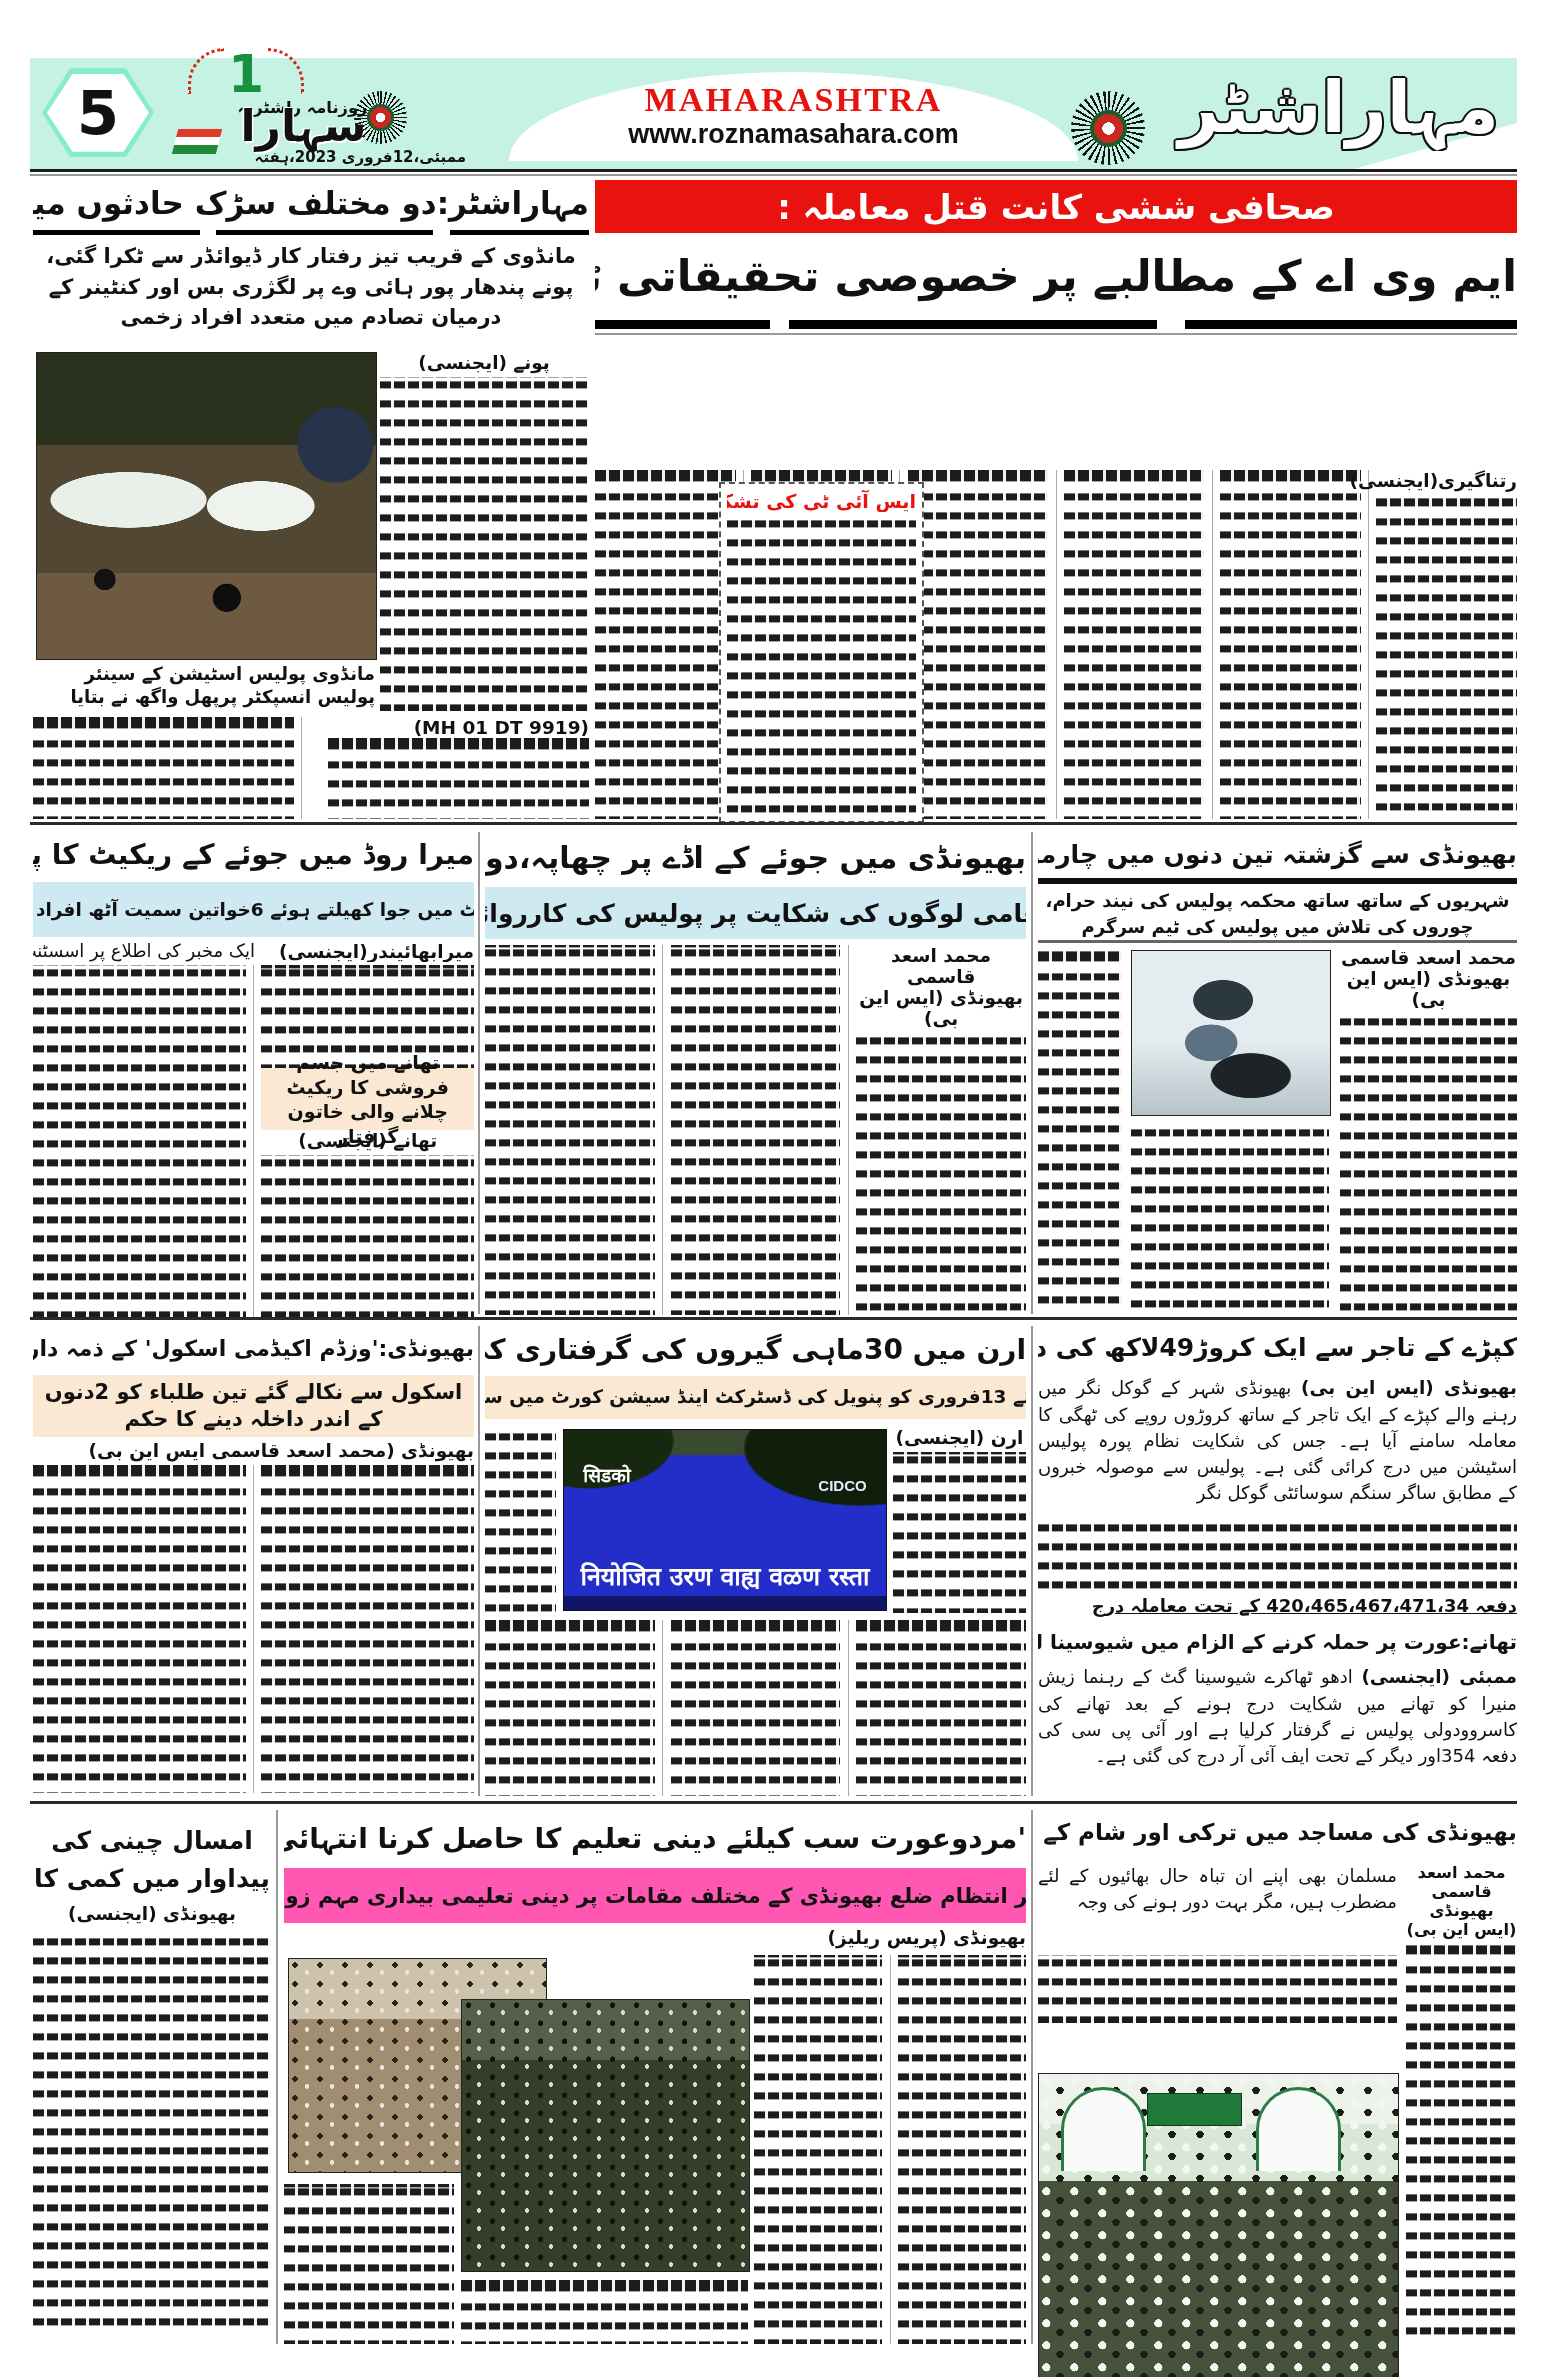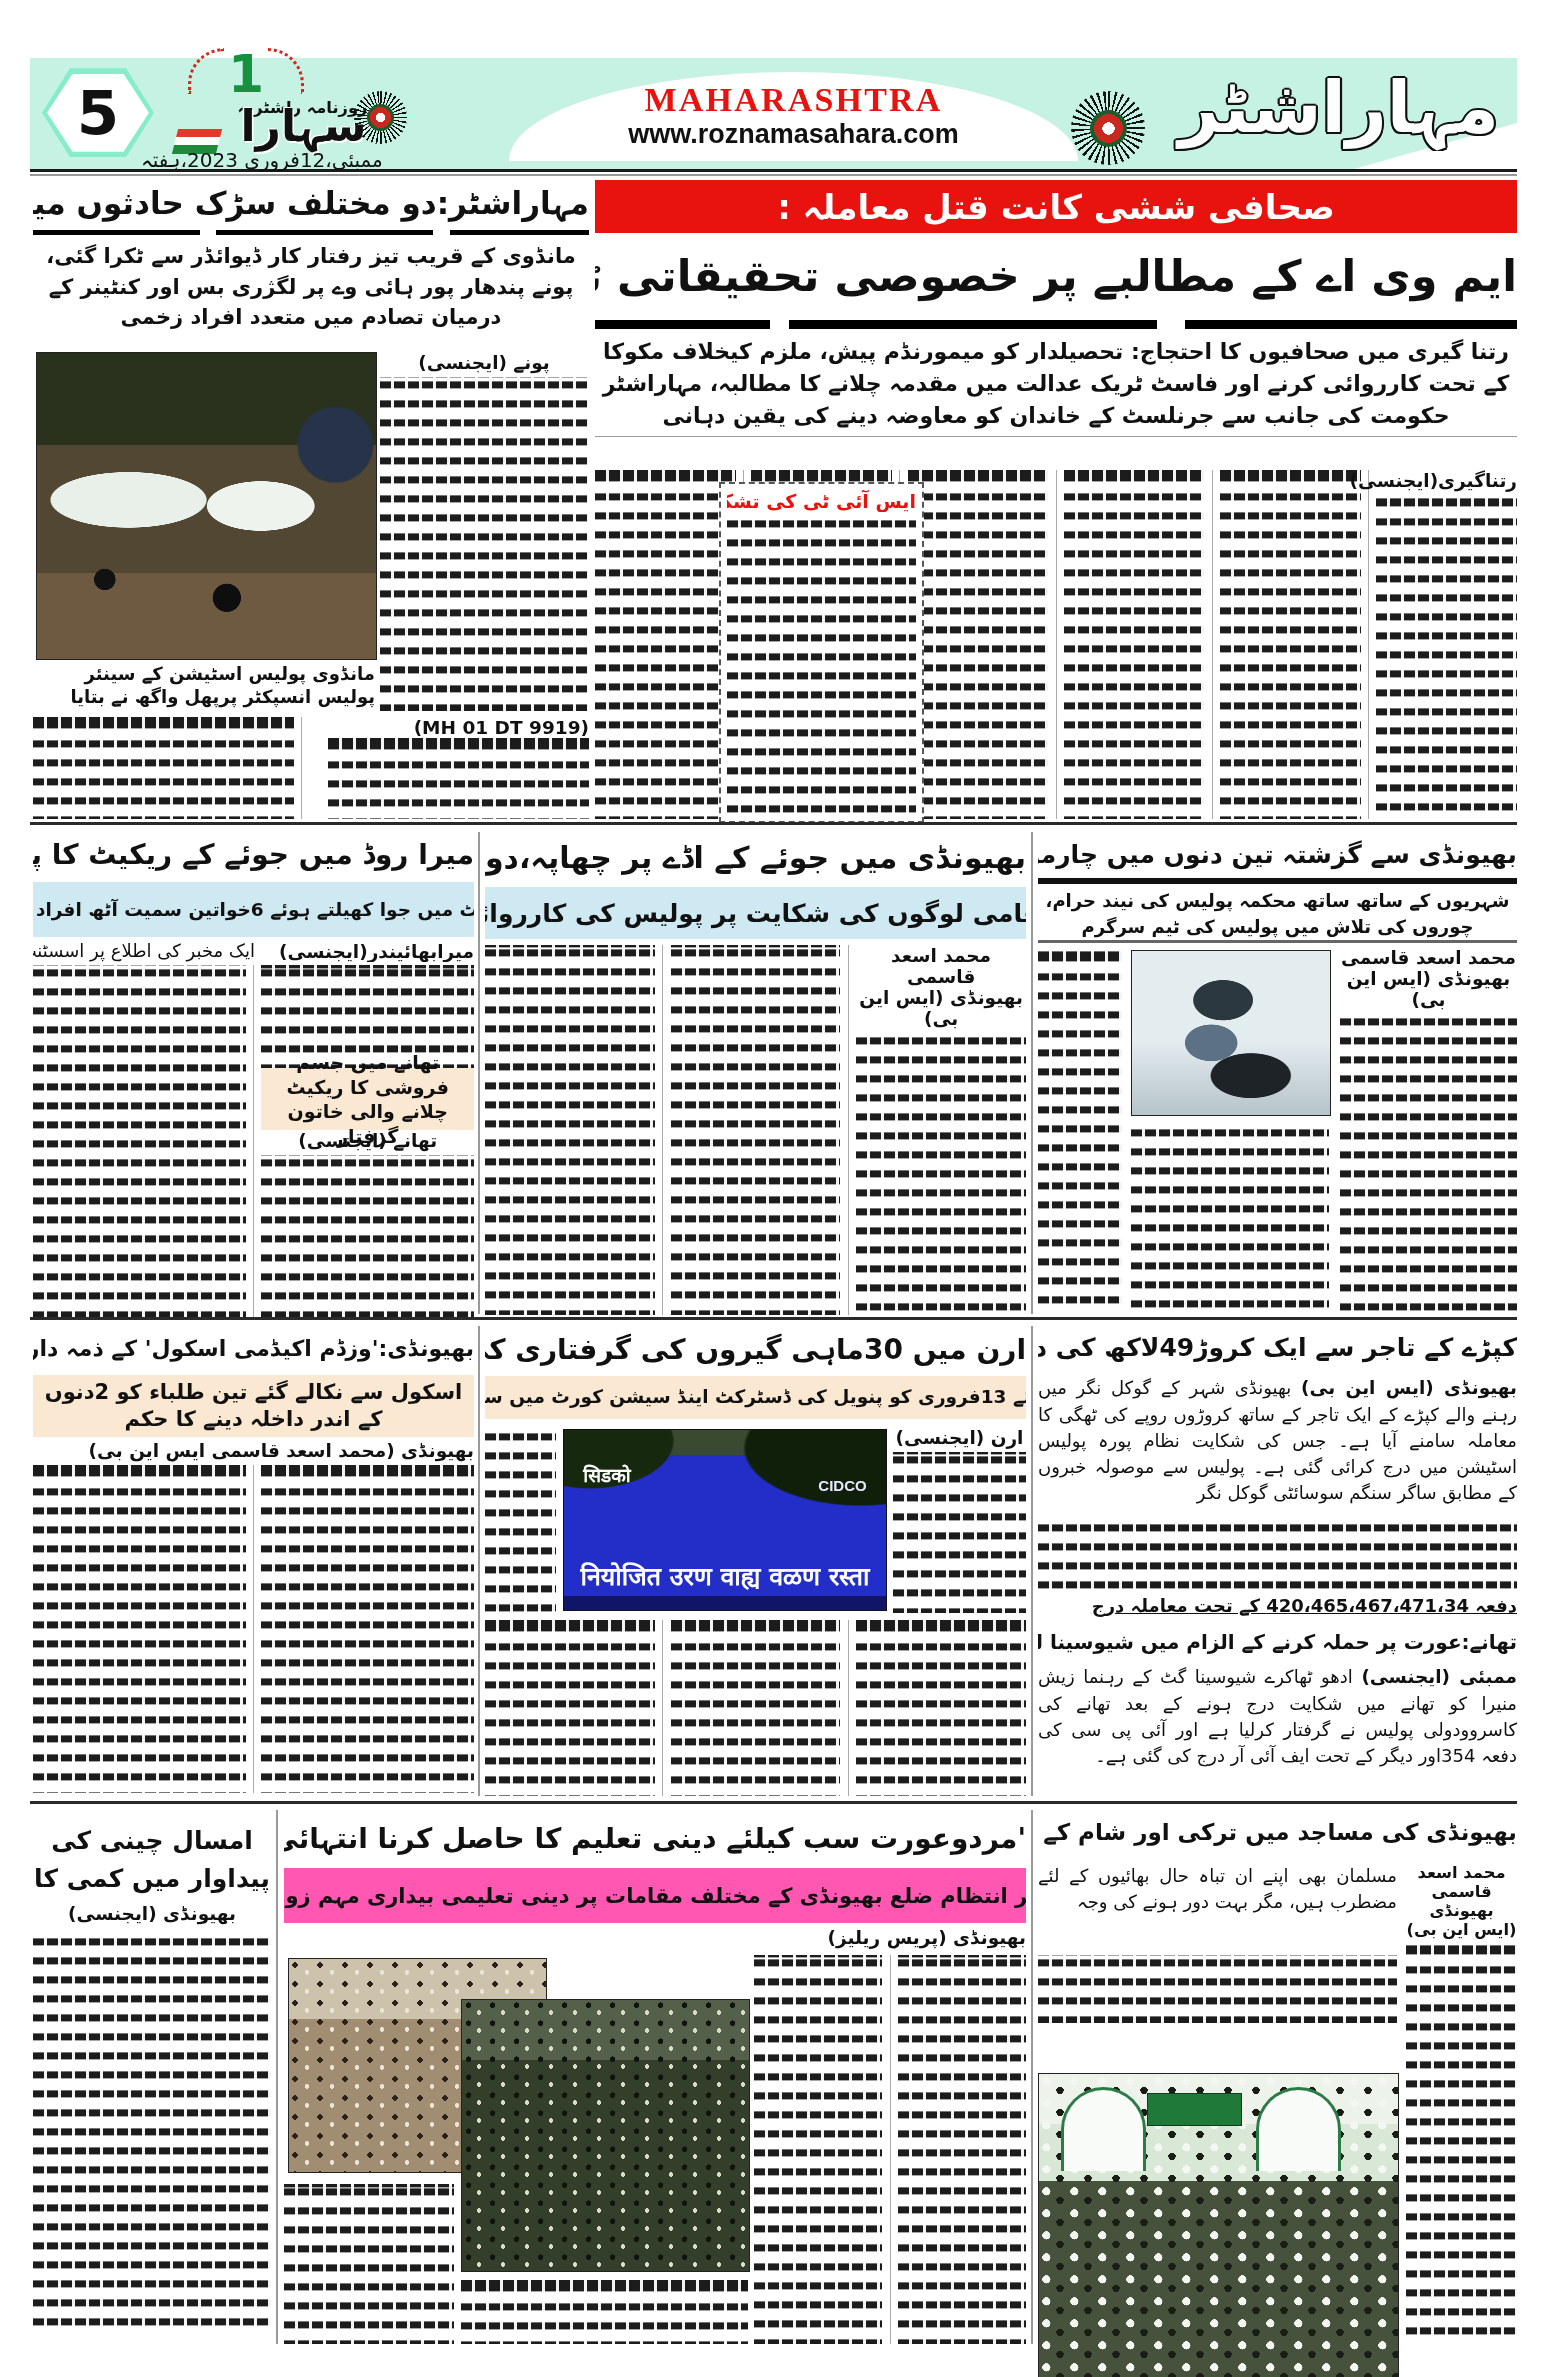--- a/index.html
+++ b/index.html
@@ -22,21 +22,21 @@
   #masthead{left:30px;top:58px;width:1487px;height:111px;background:#c6f2e4;border-bottom:3px solid #1a1a1a;}
   .hexo{left:12px;top:10.3px;width:112px;height:89px;clip-path:polygon(25% 0,75% 0,100% 50%,75% 100%,25% 100%,0 50%);background:#86ecca;display:flex;align-items:center;justify-content:center;}
   .hexi{width:102px;height:78px;clip-path:polygon(25% 0,75% 0,100% 50%,75% 100%,25% 100%,0 50%);background:#fff;display:flex;align-items:center;justify-content:center;font-size:61px;font-weight:900;}
   .candle{left:198px;top:-10.3px;font-size:52px;line-height:1;font-weight:900;color:#17913f;}
   .candle::before,.candle::after{content:"";position:absolute;top:0;width:33px;height:43px;border:3px dotted #d6261c;border-bottom:none;}
   .candle::before{left:-40px;border-right:none;border-radius:43px 0 0 0;}
   .candle::after{right:-40px;border-left:none;border-radius:0 43px 0 0;}
   .logo-line1{left:191px;top:40px;width:163px;font-size:16.3px;font-weight:900;text-align:center;}
   .logo-name{left:170px;top:46px;width:207px;font-size:44px;line-height:1;font-weight:900;text-align:center;letter-spacing:-1.5px;text-shadow:1.5px 1.5px 0 #fff,-1.5px -1.5px 0 #fff;}
   .flagbar{left:145px;top:71px;width:44px;height:25px;background:linear-gradient(180deg,#e03a2a 0 33%,#fff 33% 66%,#1f8a3c 66%);transform:skewX(-14deg);}
-  .dateline{left:111px;top:90px;width:325px;font-size:20px;font-weight:400;text-align:left;}
+  .dateline{left:111px;top:90px;width:325px;font-size:15px;font-weight:700;text-align:right;}
   .fw{border-radius:50%;background:repeating-conic-gradient(#141414 0 4deg,transparent 4deg 11deg);}
   .fw::after{content:"";position:absolute;inset:25%;border-radius:50%;background:radial-gradient(circle,#fff 0 24%,#c8281e 24% 55%,#1c5c2c 55% 76%,#141414 76% 100%);}
   .fw,.fw::after{position:absolute;}
   .dome{left:479px;bottom:8px;width:569px;height:89px;background:#fff;border-radius:285px 285px 0 0/89px 89px 0 0;text-align:center;}
   .mhtitle{margin-top:9px;font-family:"Liberation Serif",serif;font-weight:bold;color:#e8120e;font-size:34px;letter-spacing:2.2px;}
   .mhsite{font-family:"Liberation Sans",sans-serif;font-weight:bold;color:#111;font-size:27px;}
   .wedge{right:0;bottom:0;width:163px;height:46px;background:#fff;clip-path:polygon(100% 0,100% 100%,0 100%);}
   .region{right:18px;top:7.4px;width:444px;font-size:71px;line-height:1.2;font-weight:900;text-align:right;color:#fff;
     text-shadow:2.2px 0 #111,-2.2px 0 #111,0 2.2px #111,0 -2.2px #111,1.5px 1.5px #111,-1.5px -1.5px #111,1.5px -1.5px #111,-1.5px 1.5px #111;}
   .hr{background:#999;height:1.5px;}
@@ -138,21 +138,20 @@
       <div class="c">
           <div class="txt fill"></div>
         </div>
     </div>
   </div>
 
   <div class="abs" style="left:595px;top:180px;width:922px;height:639px;">
     <div class="kicker rtl nw">صحافی ششی کانت قتل معاملہ :</div>
     <div class="rtl ctr nw bigHL" style="font-size:43px;line-height:87px;">ایم وی اے کے مطالبے پر خصوصی تحقیقاتی ٹیم کی تشکیل</div>
     <div style="height:9px;background:linear-gradient(90deg,#000 0 19%,#fff 19% 21%,#000 21% 61%,#fff 61% 64%,#000 64% 100%);"></div>
-    <div class="rtl ctr subH" style="font-size:22px;height:95px;overflow:hidden;margin-top:7.4px;">رتنا گیری میں صحافیوں کا احتجاج: تحصیلدار کو میمورنڈم پیش، ملزم کیخلاف مکوکا کے تحت کارروائی کرنے اور فاسٹ ٹریک عدالت میں مقدمہ چلانے کا مطالبہ، مہاراشٹر حکومت کی جانب سے جرنلسٹ کے خاندان کو معاوضہ دینے کی یقین دہانی</div>
     <div class="hr" style="margin-top:4.4px;"></div>
     <div class="abs cols" style="left:0;top:290px;width:922px;height:349px;">
       <div class="c">
           <div class="rtl ctr byl">رتناگیری(ایجنسی)</div>
           <div class="txt fill" style="margin-top:4.4px;"></div>
         </div>
       <div class="c">
           <div class="txt fill"></div>
         </div>
       <div class="c">

